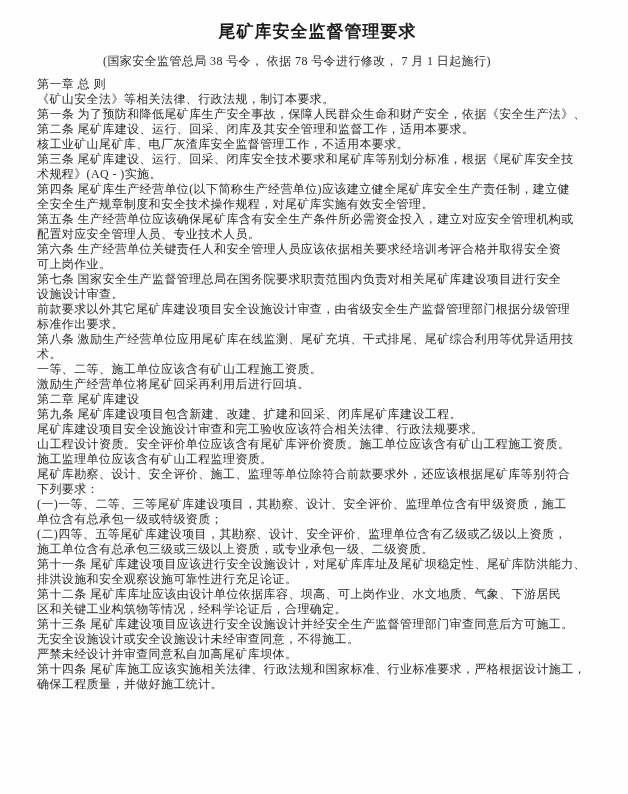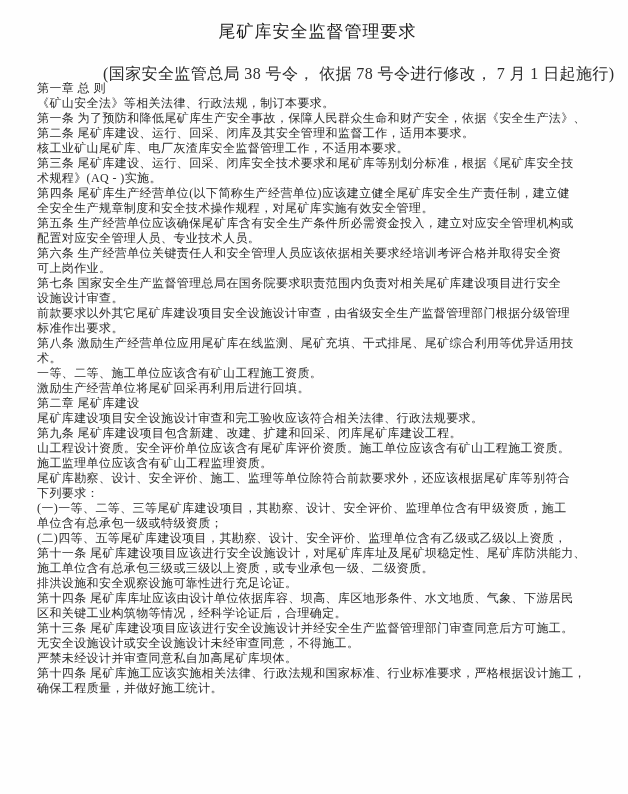--- a/index.html
+++ b/index.html
@@ -13,36 +13,36 @@
     height: 794px;
     background: #fefefe;
     overflow: hidden;
     box-sizing: border-box;
     padding: 22px 30px 0 37px;
     font-family: "Liberation Serif", "DejaVu Serif", serif;
     color: #2b2b2b;
   }
   .doc-title {
     font-size: 17px;
-    font-weight: normal;
+    font-weight: bold;
     text-align: center;
     color: #1c1c1c;
     letter-spacing: 1px;
-    margin: 0 0 24px 0;
+    margin: 0 0 12px 0;
     line-height: 20px;
   }
   .doc-subtitle {
-    font-size: 16px;
+    font-size: 12px;
     line-height: 15px;
     padding-left: 66px;
     white-space: nowrap;
     letter-spacing: 0.4px;
   }
   .doc-body {
-    margin-top: 0;
+    margin-top: 8px;
   }
   .doc-line {
     font-size: 12px;
     line-height: 15px;
     white-space: nowrap;
     letter-spacing: 0.4px;
   }
 </style>
 </head>
 <body>
@@ -66,33 +66,33 @@
       <div class="doc-line">可上岗作业。</div>
       <div class="doc-line">第七条 国家安全生产监督管理总局在国务院要求职责范围内负责对相关尾矿库建设项目进行安全</div>
       <div class="doc-line">设施设计审查。</div>
       <div class="doc-line">前款要求以外其它尾矿库建设项目安全设施设计审查，由省级安全生产监督管理部门根据分级管理</div>
       <div class="doc-line">标准作出要求。</div>
       <div class="doc-line">第八条 激励生产经营单位应用尾矿库在线监测、尾矿充填、干式排尾、尾矿综合利用等优异适用技</div>
       <div class="doc-line">术。</div>
       <div class="doc-line">一等、二等、施工单位应该含有矿山工程施工资质。</div>
       <div class="doc-line">激励生产经营单位将尾矿回采再利用后进行回填。</div>
       <div class="doc-line">第二章 尾矿库建设</div>
+      <div class="doc-line">第九条 尾矿库建设项目包含新建、改建、扩建和回采、闭库尾矿库建设工程。</div>
       <div class="doc-line">尾矿库建设项目安全设施设计审查和完工验收应该符合相关法律、行政法规要求。</div>
-      <div class="doc-line">第九条 尾矿库建设项目包含新建、改建、扩建和回采、闭库尾矿库建设工程。</div>
       <div class="doc-line">山工程设计资质。安全评价单位应该含有尾矿库评价资质。施工单位应该含有矿山工程施工资质。</div>
       <div class="doc-line">施工监理单位应该含有矿山工程监理资质。</div>
       <div class="doc-line">尾矿库勘察、设计、安全评价、施工、监理等单位除符合前款要求外，还应该根据尾矿库等别符合</div>
       <div class="doc-line">下列要求：</div>
       <div class="doc-line">(一)一等、二等、三等尾矿库建设项目，其勘察、设计、安全评价、监理单位含有甲级资质，施工</div>
       <div class="doc-line">单位含有总承包一级或特级资质；</div>
       <div class="doc-line">(二)四等、五等尾矿库建设项目，其勘察、设计、安全评价、监理单位含有乙级或乙级以上资质，</div>
+      <div class="doc-line">施工单位含有总承包三级或三级以上资质，或专业承包一级、二级资质。</div>
       <div class="doc-line">第十一条 尾矿库建设项目应该进行安全设施设计，对尾矿库库址及尾矿坝稳定性、尾矿库防洪能力、</div>
-      <div class="doc-line">施工单位含有总承包三级或三级以上资质，或专业承包一级、二级资质。</div>
       <div class="doc-line">排洪设施和安全观察设施可靠性进行充足论证。</div>
-      <div class="doc-line">第十四条 尾矿库库址应该由设计单位依据库容、坝高、库区地形条件、水文地质、气象、下游居民</div>
+      <div class="doc-line">第十二条 尾矿库库址应该由设计单位依据库容、坝高、可上岗作业、水文地质、气象、下游居民</div>
       <div class="doc-line">区和关键工业构筑物等情况，经科学论证后，合理确定。</div>
       <div class="doc-line">第十三条 尾矿库建设项目应该进行安全设施设计并经安全生产监督管理部门审查同意后方可施工。</div>
       <div class="doc-line">无安全设施设计或安全设施设计未经审查同意，不得施工。</div>
       <div class="doc-line">严禁未经设计并审查同意私自加高尾矿库坝体。</div>
       <div class="doc-line">第十四条 尾矿库施工应该实施相关法律、行政法规和国家标准、行业标准要求，严格根据设计施工，</div>
       <div class="doc-line">确保工程质量，并做好施工统计。</div>
     </div>
 </div>
 
 </body></html>

